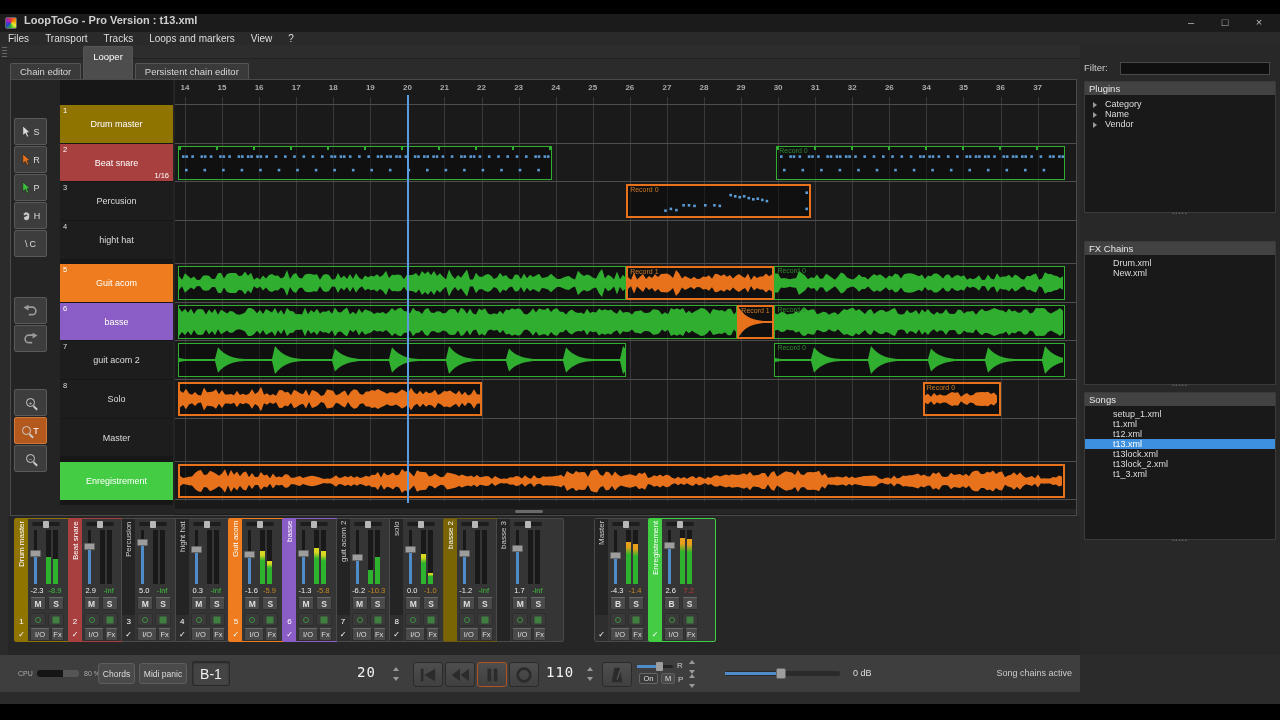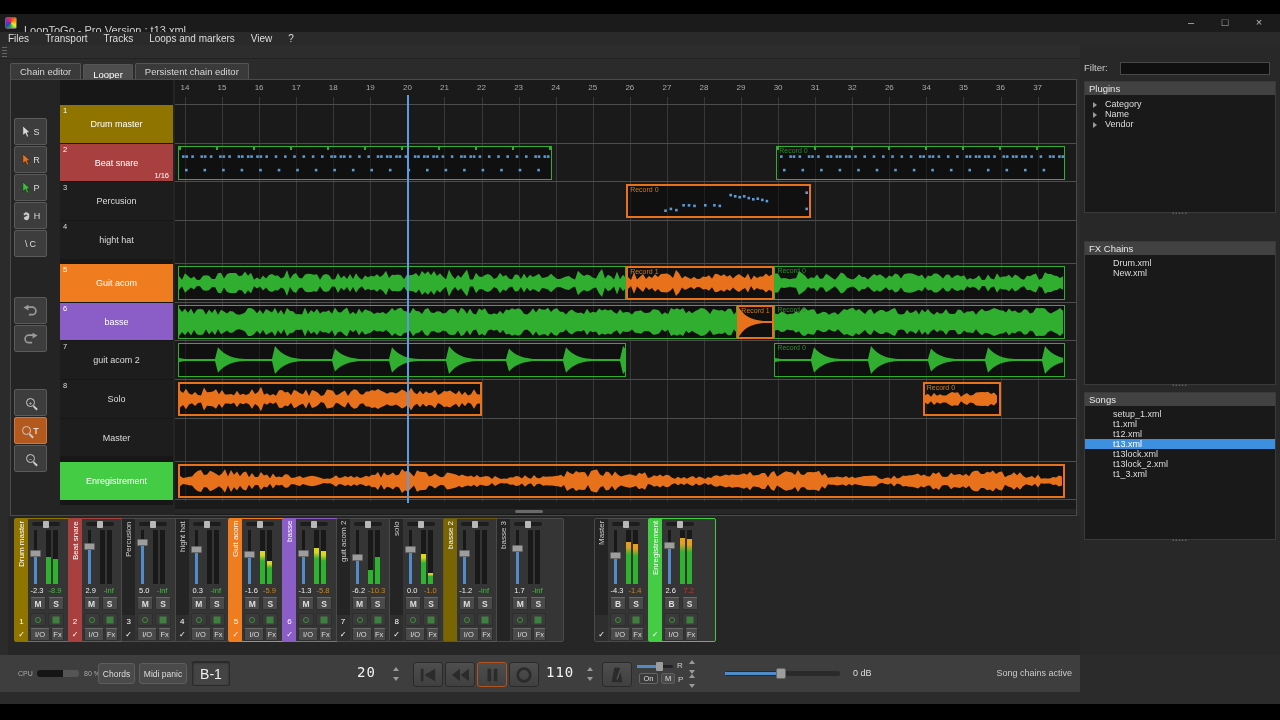--- a/index.html
+++ b/index.html
@@ -6,51 +6,51 @@
     font-family:"Liberation Sans",sans-serif;-webkit-font-smoothing:antialiased;}
   *{box-sizing:border-box;}
   button{background:none;border:none;padding:0;margin:0;font:inherit;color:inherit;}
   .stage{position:relative;width:1280px;height:720px;background:#000;}
   .app{position:absolute;left:0;top:14px;width:1280px;height:690px;background:#2b2b2b;}
 
   
   .titlebar{position:absolute;left:0;top:14px;width:1280px;height:18px;background:#1b1b1b;color:#cfcfcf;font-size:11px;}
   .appicon{position:absolute;left:5px;top:3px;width:12px;height:12px;border-radius:2px;border:1px solid #666;
     background:conic-gradient(#e33,#e90,#ee3,#3b3,#24c,#92c,#e33);}
-  .title-text{position:absolute;left:24px;top:10px;}
+  .title-text{position:absolute;left:24px;top:0;font-weight:bold;}
   .winbtns{position:absolute;right:4px;top:0;height:18px;display:flex;}
   .winbtn{width:34px;height:18px;color:#bbb;font-size:11px;text-align:center;line-height:17px;}
   .toolstrip{position:absolute;left:0;top:45px;width:1280px;height:14px;background:#2d2d2d;border-bottom:1px solid #222;}
   .grip{position:absolute;left:2px;top:2px;width:5px;height:10px;
     background:repeating-linear-gradient(to bottom,#666 0 1px,transparent 1px 3px);}
   .menubar{position:absolute;left:0;top:32px;width:1280px;height:13px;background:#2a2a2a;display:flex;align-items:center;}
   .menu-item{color:#ddd;font-size:10px;padding:0 8px;height:13px;line-height:13px;}
   .tabrow{position:absolute;left:10px;top:60px;height:19px;display:flex;align-items:flex-end;}
   .tab{height:16px;line-height:16px;padding:0 9px;font-size:9.5px;color:#d7d7d7;background:#3a3a3a;
     border:1px solid #555;border-bottom:none;margin-right:2px;border-radius:2px 2px 0 0;}
-  .tab.active{height:15px;line-height:19px;background:#4d4d4d;color:#fff;}
+  .tab.active{height:33px;line-height:19px;background:#4d4d4d;color:#fff;}
 
   
   .main{position:absolute;left:10px;top:79px;width:1067px;height:437px;background:#242424;border:1px solid #4a4a4a;}
   .tools{position:absolute;left:3px;top:0;width:36px;height:100%;}
   .toolbtn{position:absolute;left:0;width:33px;height:27px;background:#3d3d3d;border:1px solid #5a5a5a;border-radius:2px;
     color:#ddd;font-size:9px;display:flex;align-items:center;justify-content:center;gap:2px;}
   .toolbtn.active{background:#b4591d;border-color:#cf7a3a;color:#fff;}
   .mag{width:9px;height:9px;border:1.5px solid #ccc;border-radius:50%;position:relative;font-size:6px;
     display:flex;align-items:center;justify-content:center;color:#ccc;}
   .mag::after{content:'';position:absolute;width:5px;height:1.5px;background:#ccc;right:-4px;bottom:-2px;transform:rotate(45deg);}
   .heads{position:absolute;left:49px;top:0;width:113px;height:425px;background:#171717;}
   .thead{position:absolute;left:0;width:113px;height:37.7px;color:#fff;}
   .thead .tnum{position:absolute;left:3px;top:1px;font-size:7.5px;}
   .thead .tname{position:absolute;left:0;right:0;top:0;bottom:0;display:flex;align-items:center;justify-content:center;font-size:9px;}
   .thead .tbadge{position:absolute;right:4px;bottom:1px;font-size:7.5px;}
   .timeline{position:absolute;left:164px;top:0;width:901px;height:435px;background:#1a1a1a;}
   .vgrid{position:absolute;left:10px;top:17px;width:872px;bottom:14px;
     background:repeating-linear-gradient(to right,#383838 0 1px,transparent 1px 37.07px);}
-  .ruler{position:absolute;left:0;top:0;width:100%;height:17px;}
+  .ruler{position:absolute;left:0;top:0;width:100%;height:17px;font-weight:bold;}
   .rnum{position:absolute;top:3px;font-size:8px;color:#aaa;transform:translateX(-50%);}
   .trow{position:absolute;left:0;width:100%;height:38.7px;border-top:1px solid #4d4d4d;}
   .trow.last{border-bottom:1px solid #4d4d4d;}
   .clip{position:absolute;top:2px;height:34px;background:rgba(5,5,5,0.45);}
   .clip.green{border:1px solid #2fae2f;}
   .clip.orange{border:2px solid #e8721c;}
   .clip .clabel{position:absolute;left:2px;top:0;font-size:7px;line-height:8px;white-space:nowrap;}
   .clip.green .clabel{color:#2e8b2e;}
   .clip.orange .clabel{color:#cf7a22;}
   .clip svg{position:absolute;left:0;top:0;}

